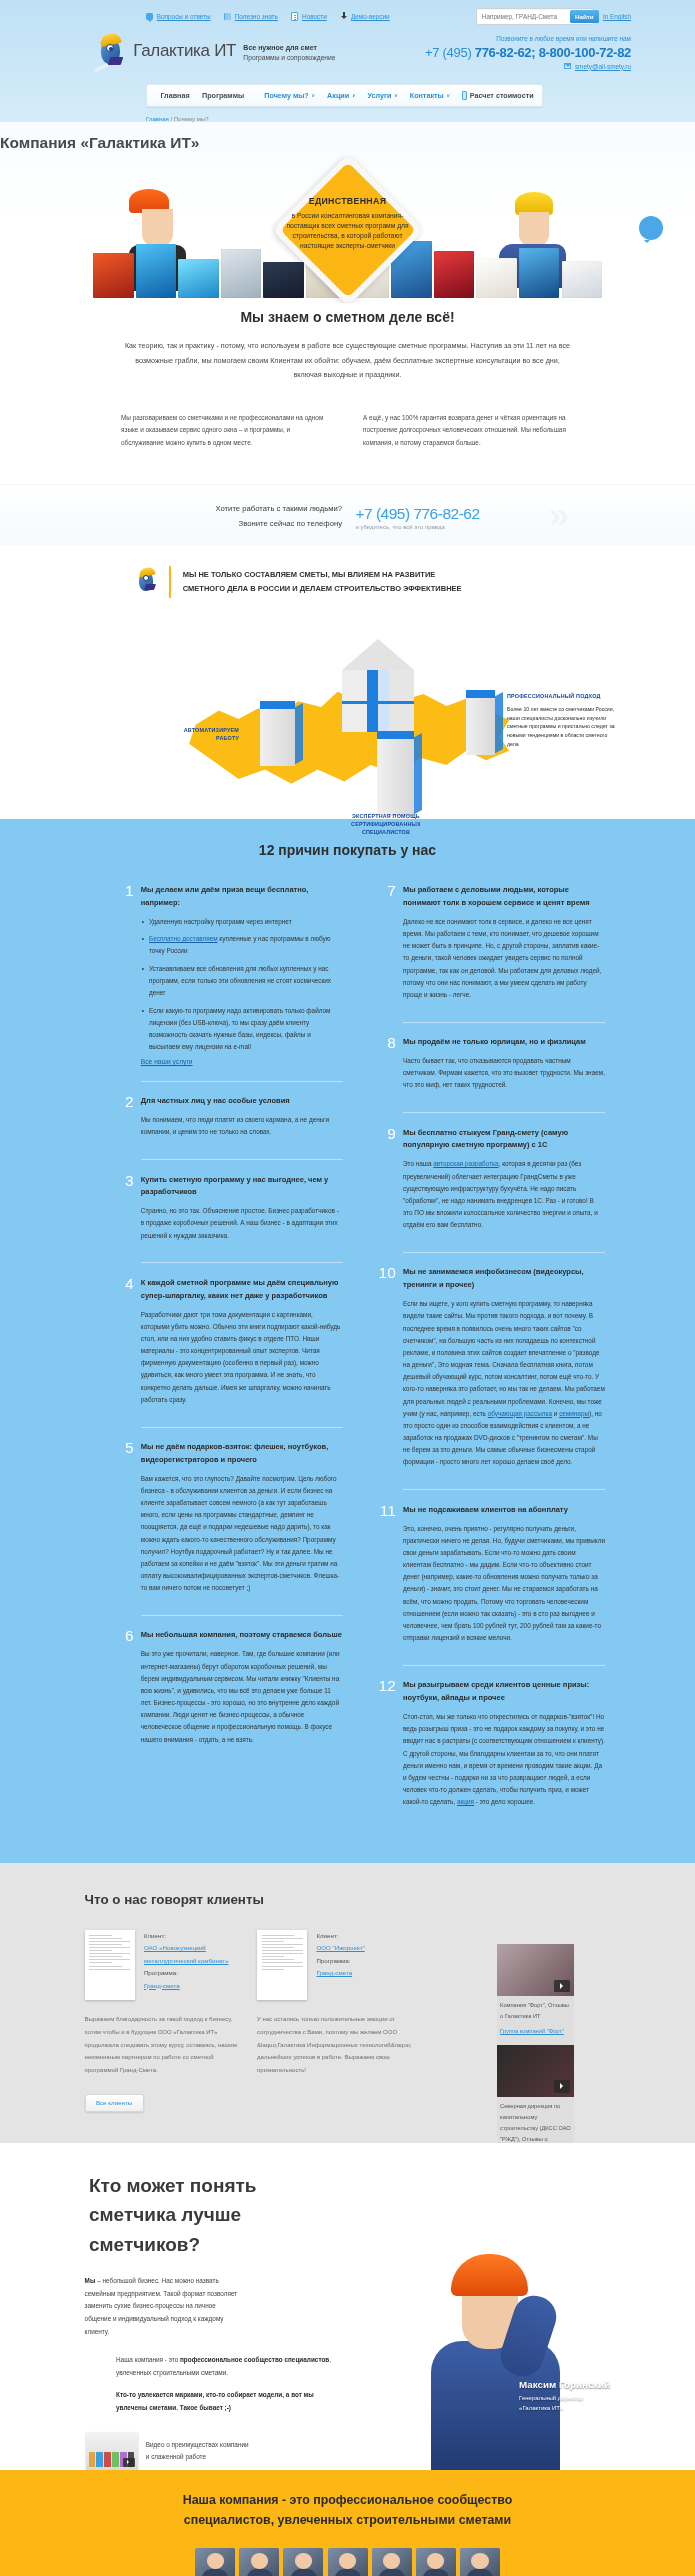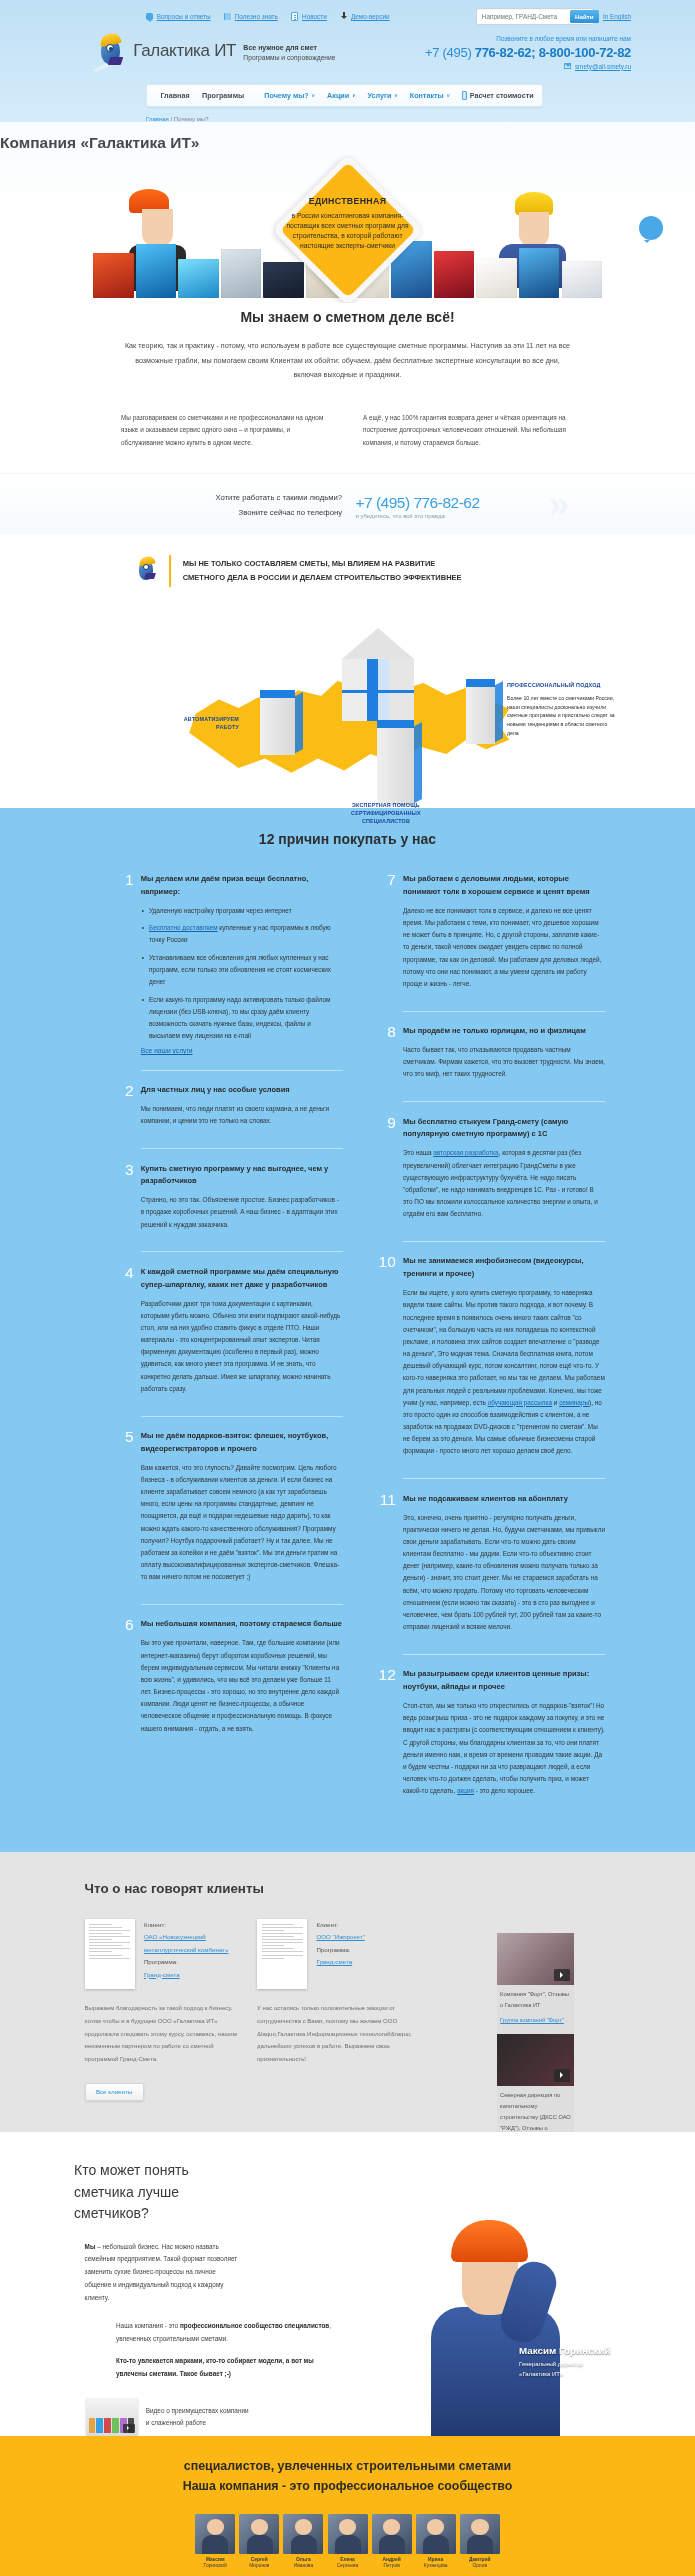--- a/index.html
+++ b/index.html
@@ -131,21 +131,21 @@
   .bubble-right::after { content:""; position:absolute; left:5.2px; bottom:-3.1px; border:3.6px solid transparent; border-top-color:#4aa8e8; border-bottom:0; }
 
   
   .sec-know { text-align: center; padding: 6.2px 0 0; }
   .sec-know h2 { font-size: 14px; color: #2f2f2f; font-weight: bold; text-align: center; }
   .know-lead { width: 448px; margin: 14.4px auto 0; font-size: 7.2px; line-height: 2.0; color: #4a4a4a; }
   .two-cols { display: flex; gap: 31px; width: 453px; margin: 29px auto 0; text-align: left; }
   .two-cols p { flex: 1; font-size: 6.4px; line-height: 2.0; color: #4a4a4a; }
 
   
-  .callout { margin-top: 23px; padding: 17.5px 0 13.4px; background: linear-gradient(to bottom,#ffffff,#f5fafd); border-top:0.5px solid #eef4f8; position: relative; overflow:hidden;}
+  .callout { margin-top: 34px; padding: 17.5px 0 13.4px; background: linear-gradient(to bottom,#ffffff,#f5fafd); border-top:0.5px solid #eef4f8; position: relative; overflow:hidden;}
   .callout-in { display:flex; align-items:center; justify-content:center; gap: 13.4px; }
   .callout .lbl { text-align: right; font-size: 7.7px; color: #3a3a3a; line-height: 1.9; }
   .callout .num { font-size: 15.5px; color: #3aa0e4; letter-spacing: -0.5px; }
   .callout .sub { font-size: 6px; color: #8d9aa3; margin-top: 1px; }
   .callout .ghost { position:absolute; right:62px; bottom:-5.2px; font-size:36px; color:#eef5fa; font-weight:bold;}
 
   
   .slogan { display:flex; align-items:center; gap: 11.3px; width: 515px; margin: 20.6px auto 0; padding-left: 46px;}
   .slogan .mini { width: 21.6px; height: 32px; position: relative; flex: none; }
   .slogan .mini .b { position:absolute; left:3.1px; top:5.2px; width:14.4px; height:19.6px; border-radius:50% 50% 45% 45%; background: linear-gradient(135deg,#5e9cd8,#1d4f96); }
@@ -218,21 +218,21 @@
   .vsidebar { position:absolute; right: 57px; top: 52px; width: 77px; background: #dedede; padding: 0 0 8.2px; }
   .vthumb { width: 77px; height: 52px; position: relative; background: linear-gradient(135deg,#b5a3a8,#6a5258); }
   .vthumb.dark { background: linear-gradient(135deg,#2a2a2a,#58343a); }
   .vplay { position:absolute; right: 4.1px; bottom: 4.1px; width: 15.5px; height: 12.4px; background: rgba(40,40,40,.82); border-radius:1.5px;}
   .vplay::after { content:""; position:absolute; left:5.7px; top:3.1px; border:3.1px solid transparent; border-left-color:#fff; border-right:0;}
   .vcap { font-size: 5.7px; color:#555; line-height: 1.95; padding: 4.1px 3.1px 0; }
   .vcap a { text-decoration: underline; }
 
   
   .who { background:#fff; position:relative; padding: 28px 0 0; min-height: 242px; overflow:hidden;}
-  .who h2 { font-size: 14px; color:#3a3a3a; font-weight:normal; line-height:1.55; width: 170px; margin-left: 10px;}
+  .who h2 { font-size: 19px; color:#3a3a3a; font-weight:bold; line-height:1.55; width: 170px; margin-left: 25px;}
   .who .p1 { width: 155px; margin: 15.5px 0 0 20.6px; font-size: 6.4px; line-height: 2.0; color:#444; }
   .who .p1 b { color:#2b2b2b; }
   .who .p2 { width: 222px; margin: 15.5px 0 0 52px; font-size: 6.4px; line-height: 2.0; color:#444; }
   .who .p2 b { color:#2b2b2b; }
   .videorow { display:flex; align-items:center; gap:8.2px; margin: 17.5px 0 0 21.6px; }
   .videothumb { width: 52px; height: 38px; background: linear-gradient(to bottom,#f3f3f3,#dadada); position:relative; box-shadow:0 0.5px 2.1px rgba(0,0,0,.2); }
   .videothumb .bars { position:absolute; left:3.1px; right:3.1px; bottom:3.1px; height:15.5px; display:flex; gap:1px; }
   .videothumb .bars i { flex:1; border-radius:0.5px; }
   .videothumb .vp { position:absolute; right:3.1px; bottom:3.1px; width:11.3px; height:9.3px; background:rgba(40,40,40,.8); border-radius:1px; }
   .videothumb .vp::after { content:""; position:absolute; left:4.1px; top:2.1px; border:2.6px solid transparent; border-left-color:#fff; border-right:0;}
@@ -691,22 +691,22 @@
       <div class="rl">
         <div>Генеральный директор</div>
         <div>«Галактика ИТ»</div>
       </div>
     </div>
   </div>
 </div>
 
 <div class="team">
   <h2>
+    <div>Наша компания - это профессиональное сообщество</div>
     <div>специалистов, увлеченных строительными сметами</div>
-    <div>Наша компания - это профессиональное сообщество</div>
   </h2>
   <div class="avatars">
     <div class="av">
         <div class="avimg">
           <span class="h"></span>
           <span class="b"></span>
         </div>
         <div class="avname"><b>Максим</b><span>Горинский</span></div>
       </div>
     <div class="av">

